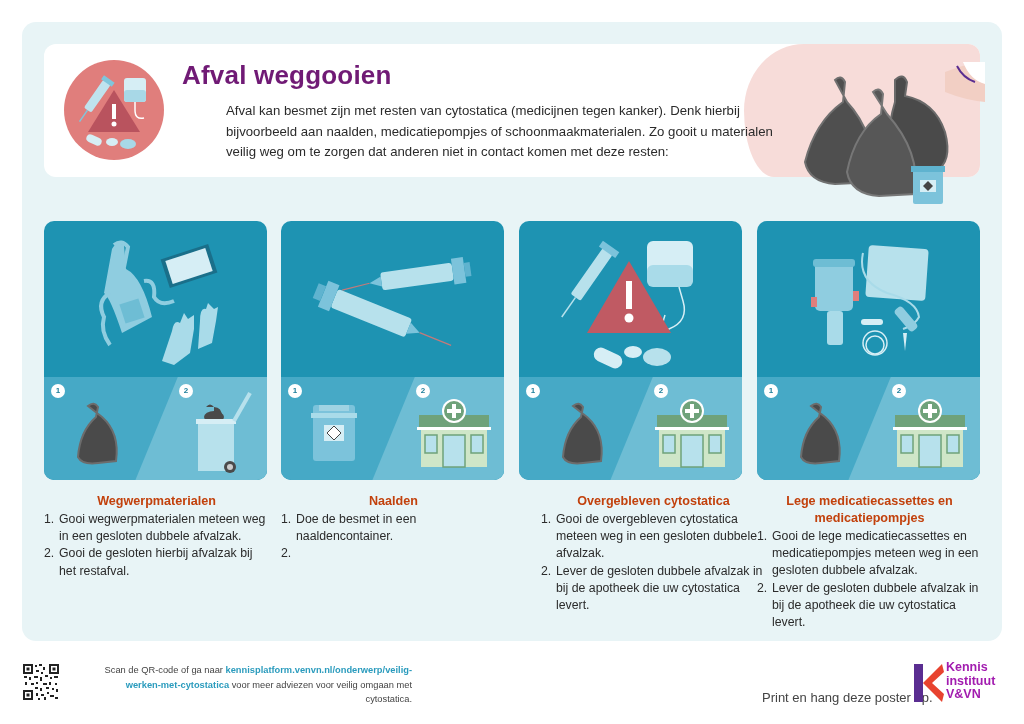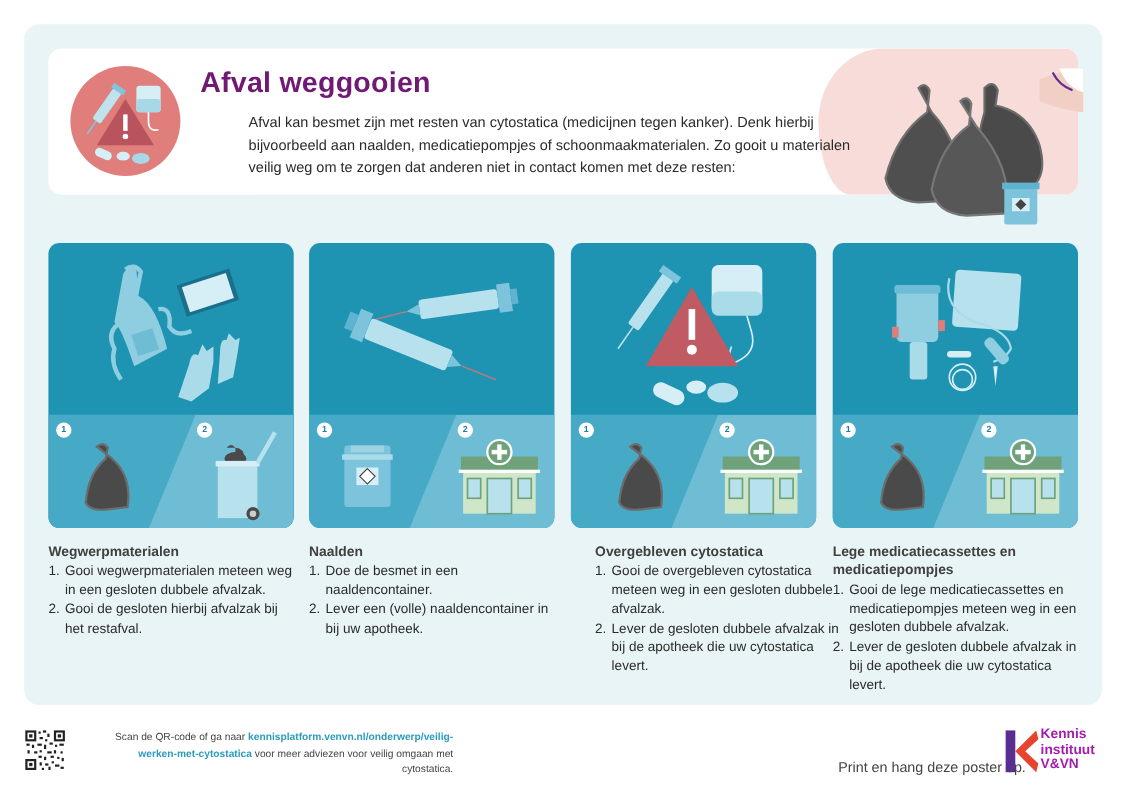--- a/index.html
+++ b/index.html
@@ -18,21 +18,21 @@
 
   .card { position: absolute; top: 221px; width: 223px; height: 259px; border-radius: 10px; overflow: hidden; background: #1e93b2; }
   .card .bottom { position: absolute; left: 0; top: 156px; width: 223px; height: 103px; background: #46a9c6; }
   .card .bottom-right { position: absolute; left: 0; top: 156px; width: 223px; height: 103px; background: #6ebdd4; clip-path: polygon(60% 0, 100% 0, 100% 100%, 41% 100%); }
   .num { position: absolute; top: 163px; width: 14px; height: 14px; border-radius: 50%; background: #ffffff; color: #1e7f9b; font-size: 8px; font-weight: bold; text-align: center; line-height: 14px; }
   .num1 { left: 7px; }
   .num2 { left: 135px; }
   .illus { position: absolute; left: 0; top: 0; width: 223px; height: 259px; }
 
   .desc { position: absolute; top: 493px; width: 225px; }
-  .desc h3 { font-size: 12.6px; font-weight: bold; line-height: 17px; color: #404040; margin-bottom: 1px; }
+  .desc h3 { font-size: 12.6px; font-weight: bold; line-height: 17px; color: #c2410c; margin-bottom: 1px; text-align: center; }
   .desc ol { list-style: none; }
   .desc li { position: relative; padding-left: 15px; font-size: 12.3px; line-height: 17.2px; color: #2b2b2b; }
   .desc li .n { position: absolute; left: 0; top: 0; }
 
   .qr { position: absolute; left: 22px; top: 663px; width: 38px; height: 38px; }
   .footer-text { position: absolute; left: 82px; top: 663px; width: 330px; font-size: 9.3px; line-height: 14.5px; color: #444; text-align: right; }
   .footer-text .link { color: #2a9bbd; font-weight: bold; }
   .print-note { position: absolute; left: 762px; top: 690px; font-size: 13px; color: #444; }
   .logo { position: absolute; left: 914px; top: 662px; width: 95px; height: 42px; }
   .logo-text { position: absolute; left: 946px; top: 661px; font-size: 12.5px; font-weight: bold; line-height: 13.5px; color: #a21caf; }
@@ -245,21 +245,21 @@
   <ol>
     <li><span class="n">1.</span><span>Gooi wegwerpmaterialen meteen weg in een gesloten dubbele afvalzak.</span></li>
     <li><span class="n">2.</span><span>Gooi de gesloten hierbij afvalzak bij het restafval.</span></li>
   </ol>
 </div>
 
 <div class="desc" style="left:281px;">
   <h3>Naalden</h3>
   <ol>
     <li><span class="n">1.</span><span>Doe de besmet in een naaldencontainer.</span></li>
-    <li><span class="n">2.</span><span>Lever een (volle) naaldencontainer in bij uw apotheek.</span></li>
+    <li><span class="n">2.</span></li>
   </ol>
 </div>
 
 <div class="desc" style="left:541px;">
   <h3>Overgebleven cytostatica</h3>
   <ol>
     <li><span class="n">1.</span><span>Gooi de overgebleven cytostatica meteen weg in een gesloten dubbele afvalzak.</span></li>
     <li><span class="n">2.</span><span>Lever de gesloten dubbele afvalzak in bij de apotheek die uw cytostatica levert.</span></li>
   </ol>
 </div>

